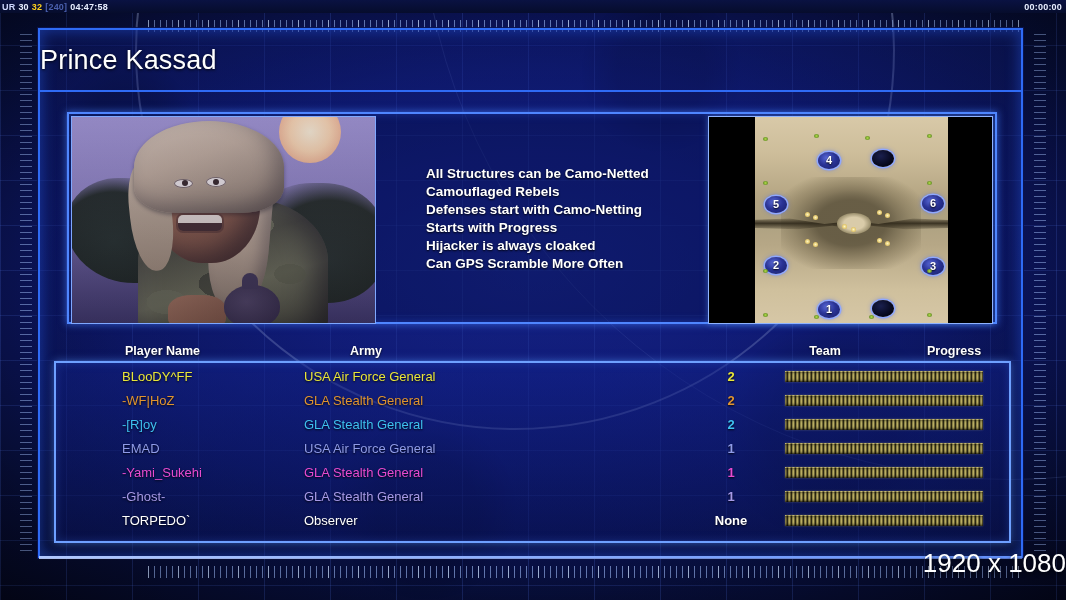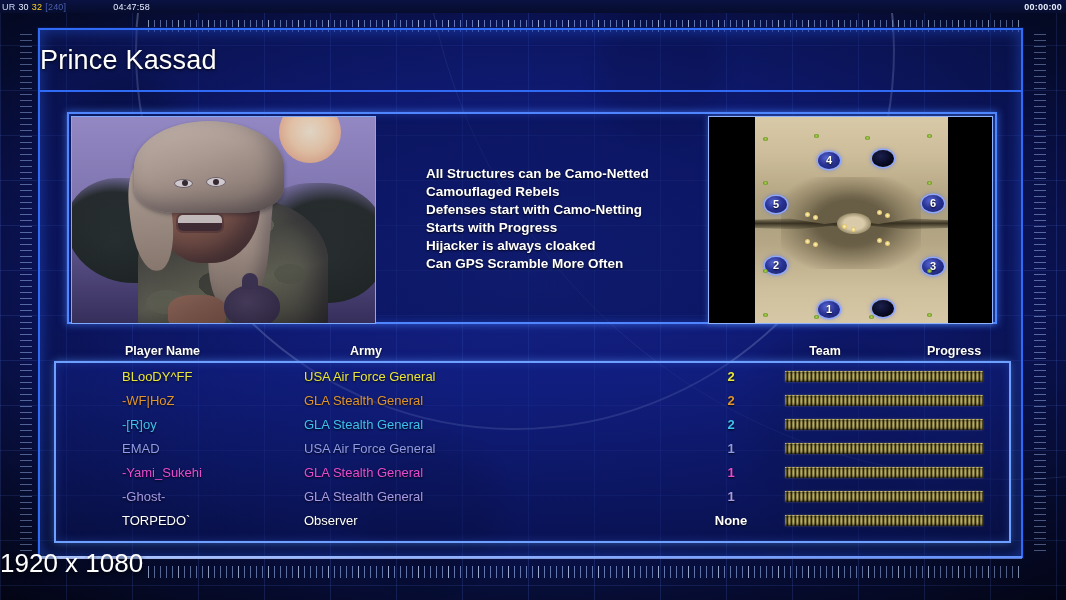--- a/index.html
+++ b/index.html
@@ -42,26 +42,26 @@
   }
 
   
   #topbar {
     position:absolute; left:0; top:0; width:1066px; height:13px;
     background:linear-gradient(to bottom,#0a1242,#060c2c);
     display:flex; align-items:center; z-index:40;
     font-size:9px; letter-spacing:.2px; white-space:nowrap;
   }
   #topbar .tb-left { padding-left:2px; display:flex; gap:3px; align-items:center;
-    font-family:"Liberation Sans", sans-serif; font-weight:normal; font-size:9px;justify-content:space-between; }
+    font-family:"Liberation Sans", sans-serif; font-weight:bold; font-size:9px;justify-content:space-between; }
   .tb-ur { color:#cfd8ff; }
   .tb-n1 { color:#e8eeff; }
   .tb-n2 { color:#ffd21e; }
   .tb-br { color:#4a5fae; }
-  .tb-clk { color:#e8eeff;margin-left:44px; }
+  .tb-clk { color:#e8eeff; }
   #topbar .tb-right { margin-left:auto; padding-right:4px; color:#e8eeff; font-weight:bold; font-size:9px; }
 
   
   .ruler-h {
     position:absolute; height:12px;
     background-image:
       repeating-linear-gradient(to right, rgba(160,190,255,.75) 0 1px, transparent 1px 6px);
     opacity:.85;
   }
   .ruler-h.major::after {
@@ -248,21 +248,21 @@
         #6d6434 1px 2px,
         #2a2713 2px 3px,
         #8d8347 3px 4px);
     box-shadow:0 0 3px rgba(0,0,0,.8) inset, 0 0 2px rgba(255,240,160,.25);
     border-top:1px solid rgba(220,210,150,.35);
     border-bottom:1px solid rgba(0,0,0,.6);
   }
 
   
   #res-label {
-    position:absolute; left:0; top:548px; width:1066px; text-align:left;
+    position:absolute; left:0; top:548px; width:1066px; text-align:right;
     color:#ffffff; font-size:26px; z-index:45;
     text-shadow:0 2px 5px rgba(0,0,0,.9);
   }
 </style>
 </head>
 <body>
 
 <div id="bg-root">
   <div id="bg-grid"></div>
   <div id="bg-noise"></div>

